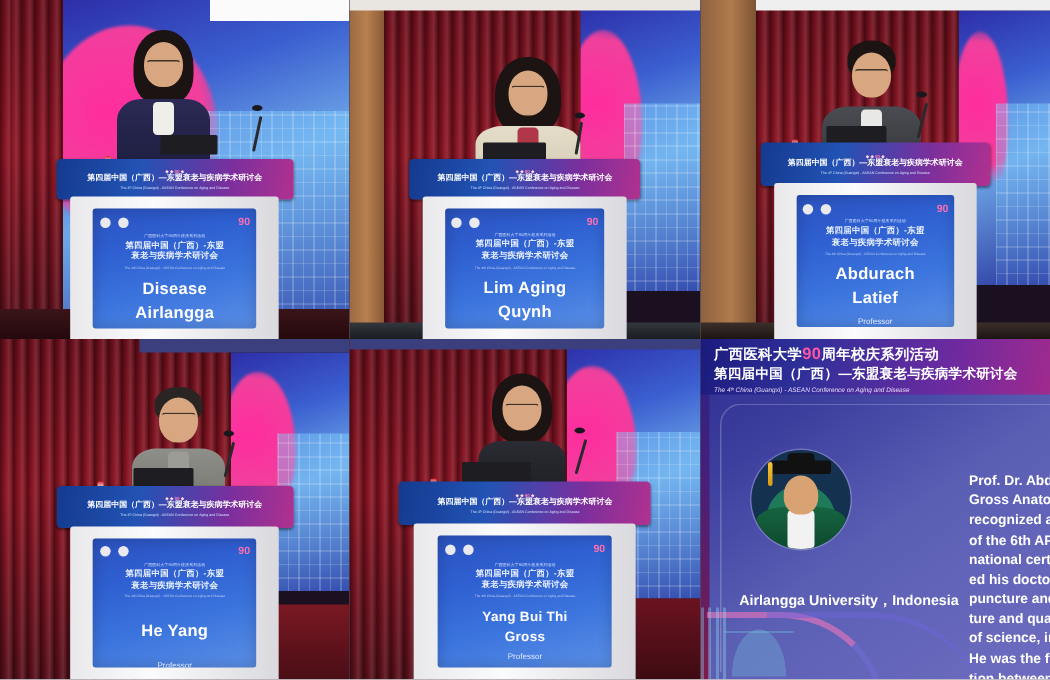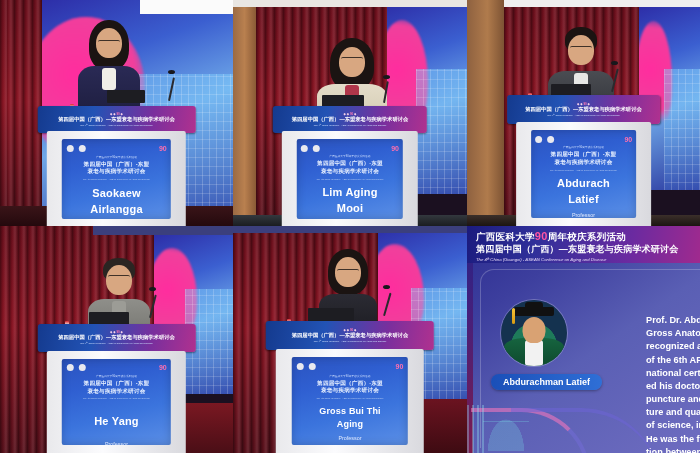--- a/index.html
+++ b/index.html
@@ -298,21 +298,21 @@
           <div class="nameplate">
             <div class="np-logos">
               <span class="np-logo"></span>
               <span class="np-logo"></span>
               <span class="np-90">90</span>
             </div>
             <div class="np-cn-small">广西医科大学90周年校庆系列活动</div>
             <div class="np-cn1">第四届中国（广西）-东盟</div>
             <div class="np-cn1">衰老与疾病学术研讨会</div>
             <div class="np-en-small">The 4th China (Guangxi) - ASEAN Conference on Aging and Disease</div>
-            <div class="np-name">Saokaew</div>
+            <div class="np-name">Disease</div>
             <div class="np-name">Airlangga</div>
 
           </div>
         </div>
       </div>
     </div>
   </div>
 
   <div class="panel">
     <div class="scene">
@@ -346,21 +346,21 @@
             <div class="np-logos">
               <span class="np-logo"></span>
               <span class="np-logo"></span>
               <span class="np-90">90</span>
             </div>
             <div class="np-cn-small">广西医科大学90周年校庆系列活动</div>
             <div class="np-cn1">第四届中国（广西）-东盟</div>
             <div class="np-cn1">衰老与疾病学术研讨会</div>
             <div class="np-en-small">The 4th China (Guangxi) - ASEAN Conference on Aging and Disease</div>
             <div class="np-name">Lim Aging</div>
-            <div class="np-name">Mooi</div>
+            <div class="np-name">Quynh</div>
 
           </div>
         </div>
       </div>
     </div>
   </div>
 
   <div class="panel">
     <div class="scene">
       <div class="wall-left" style="width:16%;background:linear-gradient(90deg,#8e6140,#b07b4c 55%,#7d5334);"></div>
@@ -484,22 +484,22 @@
           <div class="nameplate">
             <div class="np-logos">
               <span class="np-logo"></span>
               <span class="np-logo"></span>
               <span class="np-90">90</span>
             </div>
             <div class="np-cn-small">广西医科大学90周年校庆系列活动</div>
             <div class="np-cn1">第四届中国（广西）-东盟</div>
             <div class="np-cn1">衰老与疾病学术研讨会</div>
             <div class="np-en-small">The 4th China (Guangxi) - ASEAN Conference on Aging and Disease</div>
-            <div class="np-name sm">Gross Bui Thi</div>
-            <div class="np-name sm">Aging</div>
+            <div class="np-name sm">Yang Bui Thi</div>
+            <div class="np-name sm">Gross</div>
             <div class="np-title" style="margin-top:5%;">Professor</div>
 
           </div>
         </div>
       </div>
     </div>
   </div>
 
   <div class="panel">
     <div class="slide">
@@ -516,21 +516,21 @@
         <div class="portrait-wrap">
           <div class="portrait">
             <div class="p-gown"></div>
             <div class="p-sash"></div>
             <div class="p-face"></div>
             <div class="p-cap"></div>
             <div class="p-tassel"></div>
           </div>
         </div>
 
-        <div class="name-pill">Abdurachman Latief</div>
+        <div class="affil">Airlangga University，Indonesia</div>
 
         <div class="bio">
           <div>Prof. Dr. Abdurach</div>
           <div>Gross Anatomy. He</div>
           <div>recognized as the t</div>
           <div>of the 6th APICA C</div>
           <div>national certificatio</div>
           <div>ed his doctoral pro</div>
           <div>puncture and laser</div>
           <div>ture and quantum</div>

